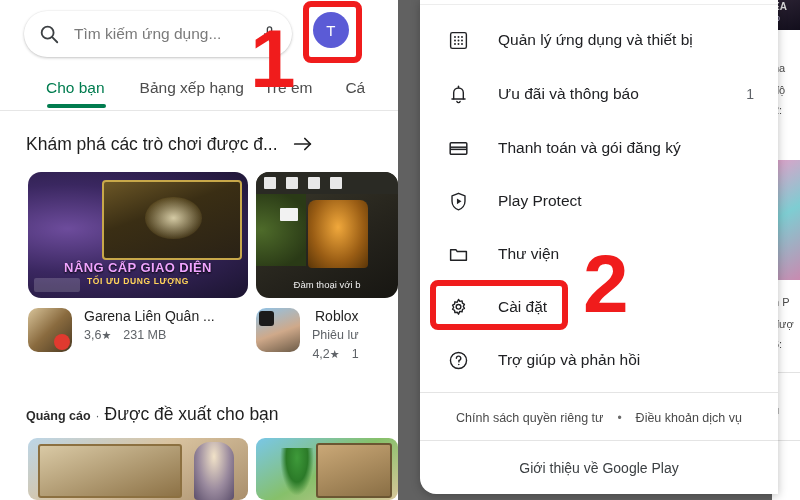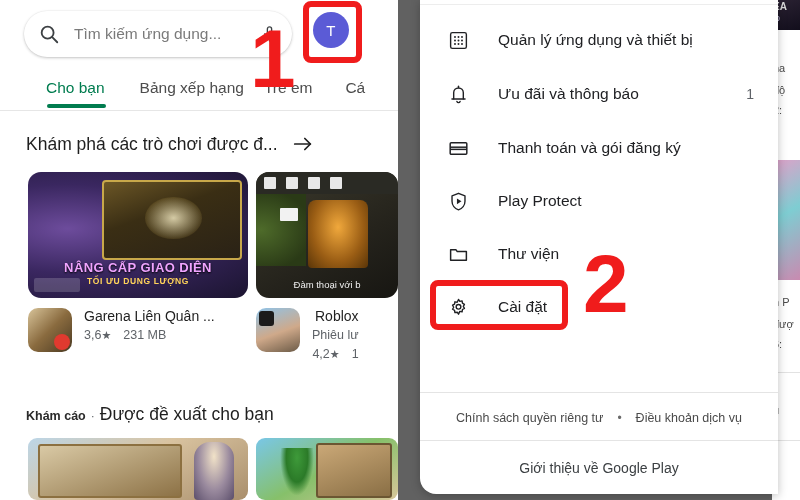--- a/index.html
+++ b/index.html
@@ -410,21 +410,21 @@
       <div class="app-meta">
         <div class="app-name">Roblox</div>
         <div class="app-genre">Phiêu lư</div>
         <div class="app-stats">
           <span>4,2</span><span class="star">★</span><span class="size">1</span>
         </div>
       </div>
     </div>
 
     <div id="ads-row">
-      <span id="ads-label">Khám cáo</span>
+      <span id="ads-label">Quảng cáo</span>
       <span id="ads-dot">·</span>
       <span id="ads-title">Được đề xuất cho bạn</span>
     </div>
 
     <div class="ad-card" id="ad-0">
       <div class="frame"></div>
       <div class="figure"></div>
     </div>
     <div class="ad-card" id="ad-1">
       <div class="palm"></div>
@@ -525,20 +525,31 @@
       <span class="mi-icon">
         <svg viewBox="0 0 24 24" width="21" height="21" fill="none" stroke="#202124" stroke-width="1.6" stroke-linejoin="round">
           <path d="M12 2.8l1.5 2.2 2.6-.5.4 2.6 2.3 1.3-1.3 2.3 1.3 2.3-2.3 1.3-.4 2.6-2.6-.5L12 19.6l-1.5-2.2-2.6.5-.4-2.6-2.3-1.3 1.3-2.3-1.3-2.3 2.3-1.3.4-2.6 2.6.5z"></path>
           <circle cx="12" cy="11.2" r="2.7"></circle>
         </svg>
       </span>
       <span class="mi-label">Cài đặt</span>
       <span class="mi-badge"></span>
     </div>
 
+    <div class="menu-item" style="top:334px">
+      <span class="mi-icon">
+        <svg viewBox="0 0 24 24" width="21" height="21" fill="none" stroke="#202124" stroke-width="1.6">
+          <circle cx="12" cy="12" r="9.2"></circle>
+          <path d="M9.6 9.4a2.5 2.5 0 1 1 2.9 2.6v1.6" stroke-linecap="round"></path>
+          <circle cx="12.3" cy="16.6" r="0.9" fill="#202124" stroke="none"></circle>
+        </svg>
+      </span>
+      <span class="mi-label">Trợ giúp và phản hồi</span>
+      <span class="mi-badge"></span>
+    </div>
 
     <div id="menu-sep"></div>
 
     <div id="legal-row">
       <span class="lr">Chính sách quyền riêng tư</span>
       <span class="lr-dot">•</span>
       <span class="lr">Điều khoản dịch vụ</span>
     </div>
 
     <div id="about-sep"></div>

